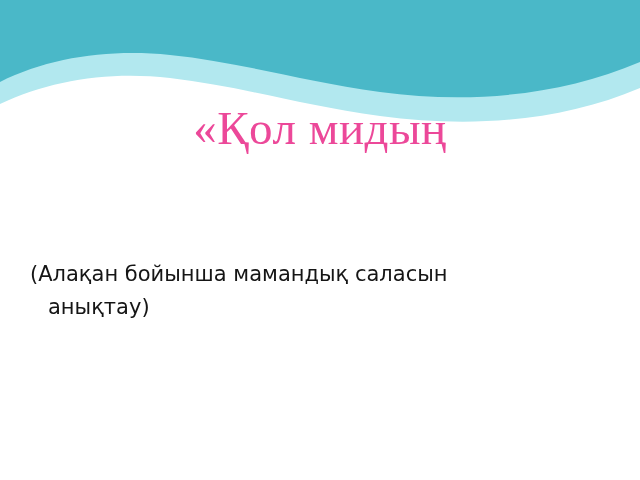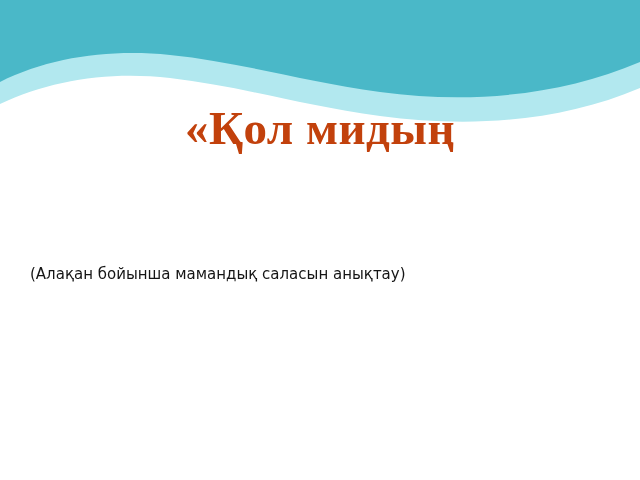--- a/index.html
+++ b/index.html
@@ -53,34 +53,34 @@
     left: 0;
     top: 84px;
     width: 640px;
     text-align: center;
   }
   .title-line {
     display: block;
     font-family: "Liberation Serif", "DejaVu Serif", serif;
     font-size: 47px;
     line-height: 88px;
-    color: #c2410c;
-    font-weight: 700;
+    color: #ec4899;
+    font-weight: 400;
     letter-spacing: 0.5px;
     white-space: nowrap;
   }
 
   #subtitle-block {
     position: absolute;
     left: 30px;
     top: 258px;
     width: 460px;
     text-align: left;
     font-family: "DejaVu Sans", "Liberation Sans", sans-serif;
-    font-size: 15px;
+    font-size: 21px;
     line-height: 33px;
     color: #151515;
     padding-left: 18px;
     text-indent: -18px;
   }
   #subtitle-text {
     display: inline;
   }
 
   #body-placeholder {

